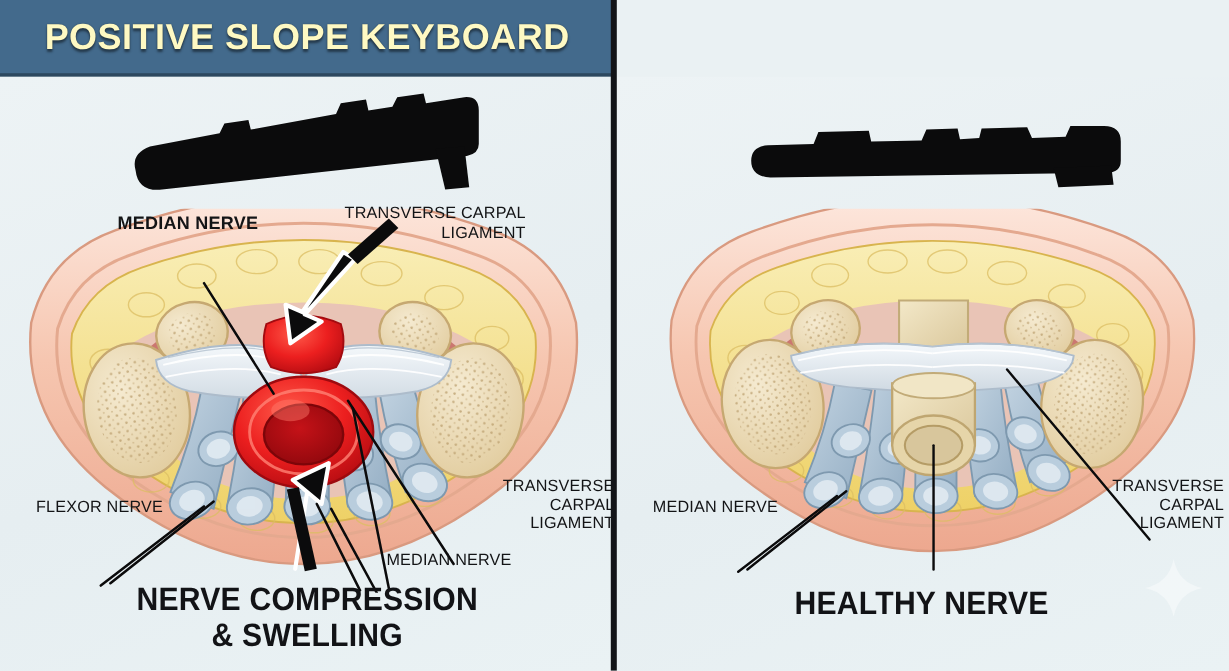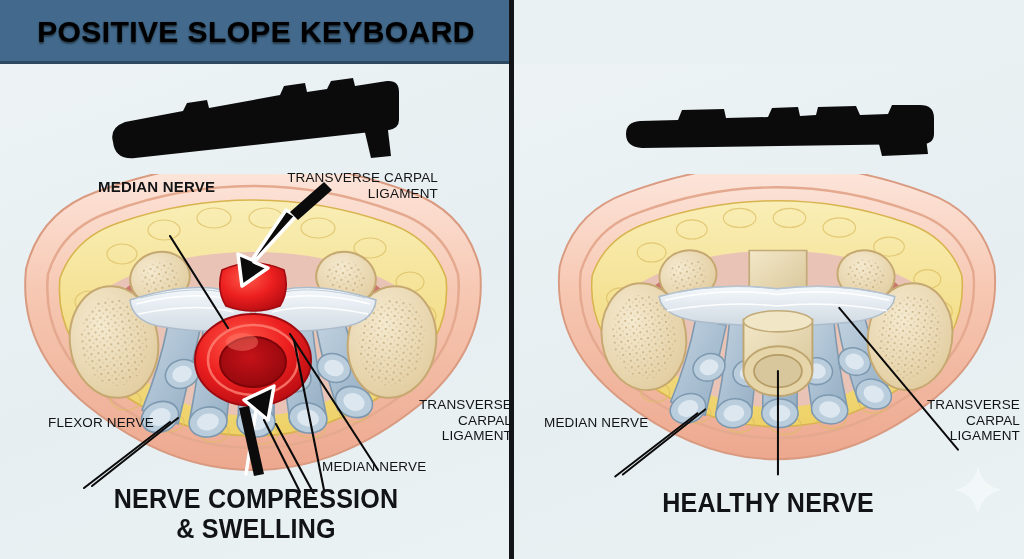--- a/index.html
+++ b/index.html
@@ -17,21 +17,21 @@
     display:flex; align-items:center; justify-content:center;
   }
   .header::after {
     content:""; position:absolute; left:0; right:0; bottom:0; height:3px;
     background:rgba(0,0,0,.32);
   }
   .header-left  { left:0;   background:linear-gradient(180deg,#466b8d 0%,#3f6displaced 100%); background:#436a8c; }
   .header-right { left:512px; background:#2a7fc0; }
   .header-title {
     font-size:30px; font-weight:bold; letter-spacing:.4px;
-    color:#000000;
+    color:#fef9c3;
     text-shadow: 0 2px 2px rgba(0,0,0,.45), 0 0 1px rgba(0,0,0,.5);
     white-space:nowrap;
   }
 
   
   .panel {
     position:absolute; top:64px; height:495px; width:512px;
     background:linear-gradient(160deg,#edf3f5 0%,#e6eef1 55%,#eaf2f4 100%);
     overflow:hidden;
   }
@@ -258,21 +258,21 @@
           <path d="M160 244 L74 312"></path>
         </g>
       </svg>
     </div>
 
     <div class="lbl bold" style="left:98px; top:115px;">MEDIAN NERVE</div>
 
     <div class="lbl ctr" style="left:278px; top:106px; width:160px;">TRANSVERSE CARPAL
 LIGAMENT</div>
 
-    <div class="lbl" style="left:30px; top:351px;margin-left:18px;">FLEXOR NERVE</div>
+    <div class="lbl" style="left:30px; top:351px;">FLEXOR NERVE</div>
 
     <div class="lbl ctr" style="left:404px; top:333px; width:108px;">TRANSVERSE
 CARPAL
 LIGAMENT</div>
 
     <div class="lbl" style="left:322px; top:395px;">MEDIAN NERVE</div>
 
     <div class="caption" style="left:56px; top:420px; width:400px;">NERVE COMPRESSION
 &amp; SWELLING</div>
   </div>

